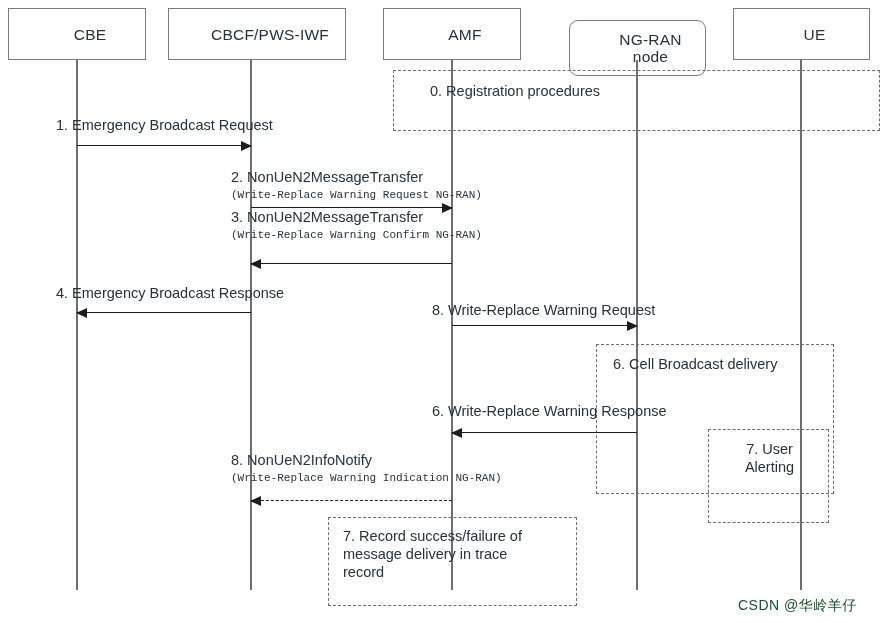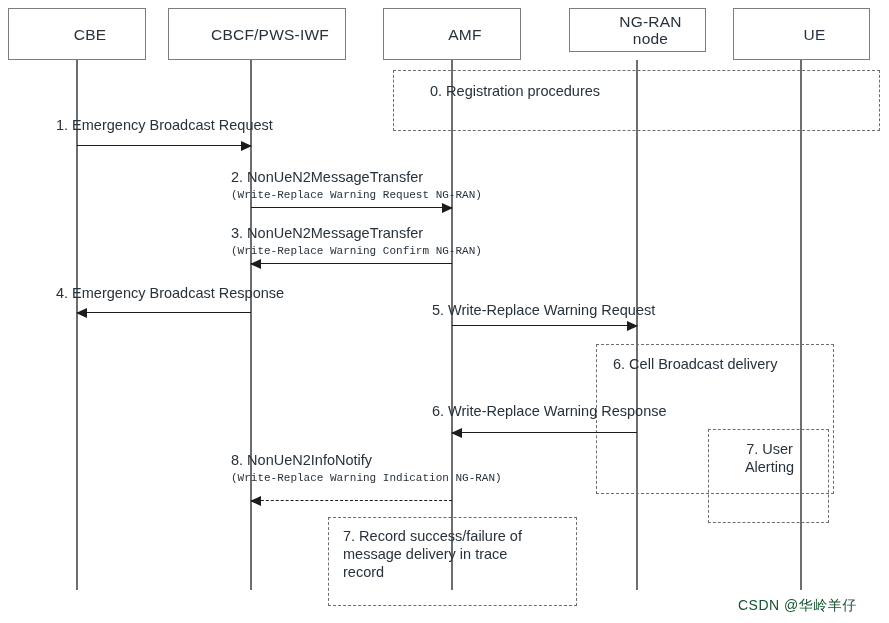--- a/index.html
+++ b/index.html
@@ -80,21 +80,21 @@
   }
 </style>
 </head>
 <body>
 
 <div id="diagram">
 
   <div class="actor-box" style="left:8px;top:8px;width:138px;height:52px;">CBE</div>
   <div class="actor-box" style="left:168px;top:8px;width:178px;height:52px;">CBCF/PWS-IWF</div>
   <div class="actor-box" style="left:383px;top:8px;width:138px;height:52px;">AMF</div>
-  <div class="actor-box" style="left:569px;top:8px;width:137px;height:44px;white-space:pre-line;">NG-RAN
+  <div class="actor-box" style="left:569px;top:20px;width:137px;height:56px;white-space:pre-line;border-radius:9px;">NG-RAN
 node</div>
   <div class="actor-box" style="left:733px;top:8px;width:137px;height:52px;">UE</div>
 
   <div class="lifeline" style="left:76px;top:60px;height:530px;"></div>
   <div class="lifeline" style="left:250px;top:60px;height:530px;"></div>
   <div class="lifeline" style="left:451px;top:60px;height:530px;"></div>
   <div class="lifeline" style="left:636px;top:60px;height:530px;"></div>
   <div class="lifeline" style="left:800px;top:60px;height:530px;"></div>
 
   <div class="note-box" style="left:393px;top:70px;width:487px;height:61px;">
@@ -107,34 +107,34 @@
     </div>
 
   <div class="msg-label" style="left:231px;top:169px;">
     <span>2. NonUeN2MessageTransfer</span>
     <span class="sub">(Write-Replace Warning Request NG-RAN)</span>
   </div>
   <div class="arrow right" style="left:251px;top:207px;width:201px;">
       <i class="head"></i>
     </div>
 
-  <div class="msg-label" style="left:231px;top:225px;">
+  <div class="msg-label" style="left:231px;top:209px;">
     <span>3. NonUeN2MessageTransfer</span>
     <span class="sub">(Write-Replace Warning Confirm NG-RAN)</span>
   </div>
   <div class="arrow left" style="left:251px;top:263px;width:201px;">
       <i class="head"></i>
     </div>
 
   <div class="msg-label" style="left:56px;top:285px;">4. Emergency Broadcast Response</div>
   <div class="arrow left" style="left:77px;top:312px;width:174px;">
       <i class="head"></i>
     </div>
 
-  <div class="msg-label" style="left:432px;top:302px;">5. Write-Replace Warning Request</div>
+  <div class="msg-label" style="left:432px;top:302px;">8. Write-Replace Warning Request</div>
   <div class="arrow right" style="left:452px;top:325px;width:185px;">
       <i class="head"></i>
     </div>
 
   <div class="note-box" style="left:596px;top:344px;width:238px;height:150px;">
     <span class="note-text" style="left:16px;top:10px;">6. Cell Broadcast delivery</span>
   </div>
 
   <div class="msg-label" style="left:432px;top:403px;">6. Write-Replace Warning Response</div>
   <div class="arrow left" style="left:452px;top:432px;width:185px;">

